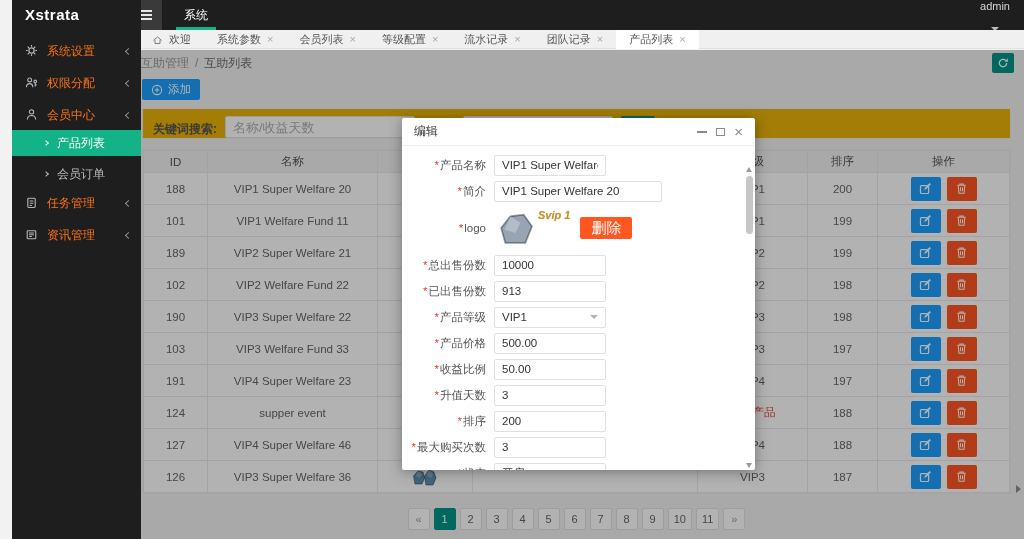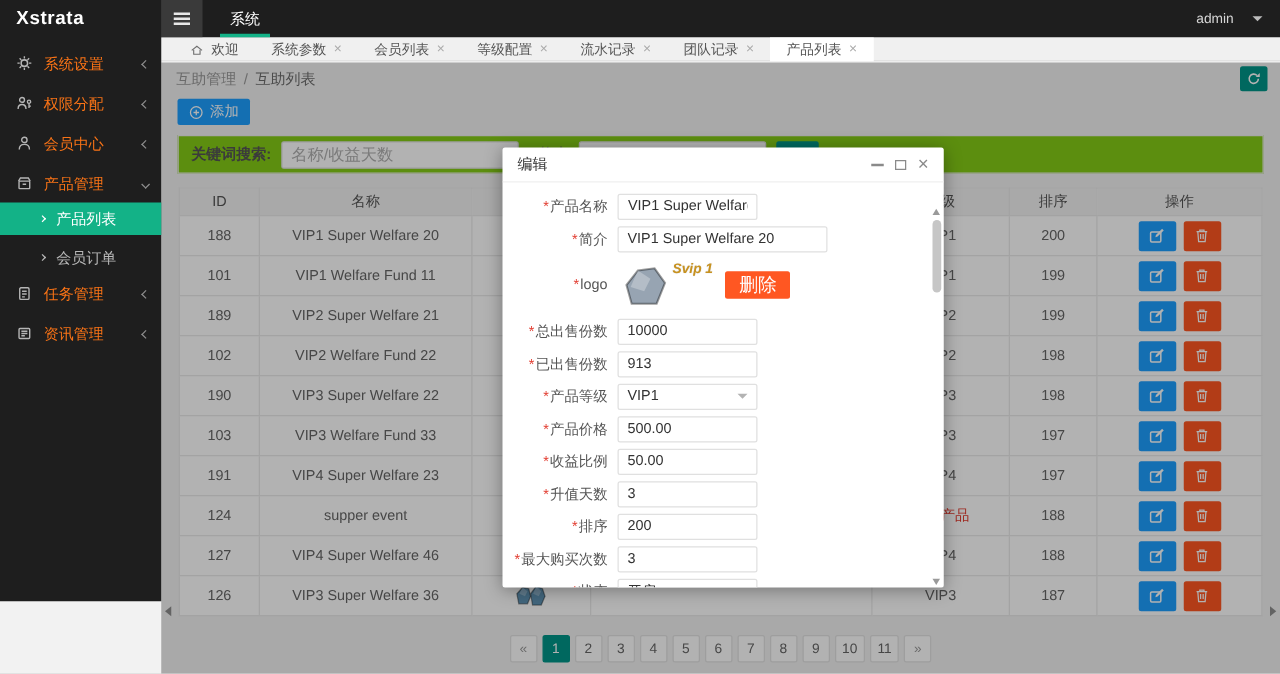--- a/index.html
+++ b/index.html
@@ -1,60 +1,60 @@
 <!DOCTYPE html>
 <html><head>
 <meta charset="utf-8">
 <style>
   * { box-sizing: border-box; margin: 0; padding: 0; }
   html,body { width:1024px; height:539px; overflow:hidden; }
   body { font-family:"Liberation Sans","DejaVu Sans",sans-serif; background:#f2f2f2; position:relative; font-size:12px; color:#666; }
 
   
-  .sidebar { position:absolute; left:0; top:0; width:129px; height:481px; background:#1e1e1e; z-index:20; }
+  .sidebar { position:absolute; left:12px; top:0; width:129px; height:539px; background:#1e1e1e; z-index:20; }
   .side-logo { height:30px; line-height:30px; color:#fff; font-size:15px; font-weight:bold; padding-left:13px; letter-spacing:.5px; }
   .side-nav { padding-top:10px; }
   .side-item { height:22px; display:flex; align-items:center; padding:0 10px 0 13px; color:#f97316; cursor:pointer; margin-bottom:10px; }
   .side-item .s-icon { width:14px; height:14px; margin-right:8px; color:#b5b5b5; display:inline-flex; }
   .side-item .s-icon svg { width:13px; height:13px; }
   .side-item .s-label { flex:1; font-size:12px; }
   .chev { width:5px; height:5px; border-right:1.4px solid #8f8f8f; border-bottom:1.4px solid #8f8f8f; display:inline-block; }
   .chev.left { transform:rotate(135deg); }
   .chev.down { transform:rotate(45deg); }
   .submenu { margin:-6px 0 6px 0; }
   .sub-item { height:24px; display:flex; align-items:center; padding-left:32px; color:#b9b9b9; font-size:12px; cursor:pointer; margin-bottom:6px; }
   .sub-item .sub-arrow { width:4px; height:4px; border-right:1.3px solid currentColor; border-bottom:1.3px solid currentColor; transform:rotate(-45deg); margin-right:9px; }
   .sub-item.active { background:#13b287; color:#fff; height:26px; }
 
   
   .topbar { position:absolute; left:129px; top:0; right:0; height:30px; background:#1e1e1e; z-index:15; display:flex; align-items:stretch; }
   .hamburger { width:33px; background:#3a3a3a; display:flex; flex-direction:column; justify-content:center; align-items:center; gap:2.5px; cursor:pointer; }
   .hamburger i { width:13px; height:1.6px; background:#e8e8e8; display:block; }
   .nav-item { position:relative; padding:0 22px; display:flex; align-items:center; color:#fff; font-size:12px; cursor:pointer; }
   .nav-item.active::after { content:""; position:absolute; left:14px; right:14px; bottom:0; height:3px; background:#13b287; }
-  .user-menu { margin-left:auto; display:flex; align-items:center; gap:15px; color:#d6d6d6; font-size:11px; padding:0 14px; cursor:pointer; }
+  .user-menu { margin-left:auto; display:flex; align-items:center; gap:15px; color:#d6d6d6; font-size:11px; padding:0 14px; cursor:pointer;flex-direction:column; }
   .caret-down { width:0; height:0; border-left:4px solid transparent; border-right:4px solid transparent; border-top:4px solid #bcbcbc; }
 
   
   .tabbar { position:absolute; left:129px; top:30px; right:0; height:19px; background:#f0f0f0; border-bottom:1px solid #e2e2e2; display:flex; z-index:15;padding-left:10px; }
   .tab { display:flex; align-items:center; gap:6px; padding:0 13px; font-size:11px; color:#555; cursor:pointer; height:19px; }
   .tab.active { background:#fff; }
   .tab .t-close { color:#a9a9a9; font-size:11px; line-height:1; cursor:pointer; }
   .tab .t-home { display:inline-flex; color:#6f6f6f; }
   .tab .t-home svg { width:11px; height:10px; }
 
   
   .content { position:absolute; left:129px; top:50px; right:0; bottom:0; background:#f2f2f2; }
   .crumbbar { height:26px; display:flex; align-items:center; padding:0 12px; color:#9a9a9a; gap:6px; position:relative; }
   .crumb-current { color:#6d6d6d; }
   .refresh-btn { position:absolute; right:10px; top:3px; width:22px; height:20px; background:#009688; border:none; border-radius:2px; cursor:pointer; display:flex; align-items:center; justify-content:center; }
   .refresh-btn svg { width:12px; height:12px; }
   .add-btn { margin:3px 0 0 13px; height:21px; padding:0 9px; background:#1e9fff; color:#fff; border:none; border-radius:2px; font-size:11.5px; display:inline-flex; align-items:center; gap:5px; cursor:pointer; }
   .add-btn svg { width:12px; height:12px; }
-  .search-card { margin:8px 13px 0 13px; height:31px; background:#84cc16; border:1px solid #eee; display:flex; align-items:center; padding:0 10px; gap:8px; }
+  .search-card { margin:8px 13px 0 13px; height:31px; background:#eab308; border:1px solid #eee; display:flex; align-items:flex-end; padding:0 10px; gap:8px; }
   .kw-label { font-weight:bold; color:#555; }
   .kw-input { width:190px; height:22px; border:1px solid #e2e2e2; border-radius:2px; padding:0 7px; font-size:13px; color:#333; outline:none; }
   .kw-input::placeholder { color:#b0b0b0; }
   .status-label { margin-left:8px; color:#555; }
   .status-select { width:150px; height:22px; border:1px solid #e2e2e2; border-radius:2px; background:#fff; position:relative; cursor:pointer; }
   .status-select .sel-caret { position:absolute; right:7px; top:9px; }
   .search-btn { width:34px; height:22px; background:#009688; border:none; border-radius:2px; cursor:pointer; display:flex; align-items:center; justify-content:center; }
   .search-btn svg { width:12px; height:12px; }
 
   
@@ -138,31 +138,20 @@
       <div class="side-item">
         <span class="s-icon">
           <svg viewBox="0 0 14 14" fill="none" stroke="currentColor" stroke-width="1.2">
             <circle cx="7" cy="4.2" r="2.3"></circle>
             <path d="M2.6 12.4c0-2.7 1.9-4.3 4.4-4.3s4.4 1.6 4.4 4.3"></path>
           </svg>
         </span>
         <span class="s-label">会员中心</span>
         <span class="chev left"></span>
       </div>
-      <div class="side-item">
-        <span class="s-icon">
-          <svg viewBox="0 0 14 14" fill="none" stroke="currentColor" stroke-width="1.2">
-            <path d="M2 5.3L3.6 2.6h6.8L12 5.3"></path>
-            <rect x="2.4" y="5.3" width="9.2" height="6.4" rx="0.5"></rect>
-            <path d="M5.5 8h3"></path>
-          </svg>
-        </span>
-        <span class="s-label">产品管理</span>
-        <span class="chev down"></span>
-      </div>
       <div class="submenu">
         <div class="sub-item active">
           <span class="sub-arrow"></span>
           <span>产品列表</span>
         </div>
         <div class="sub-item">
           <span class="sub-arrow"></span>
           <span>会员订单</span>
         </div>
       </div>

